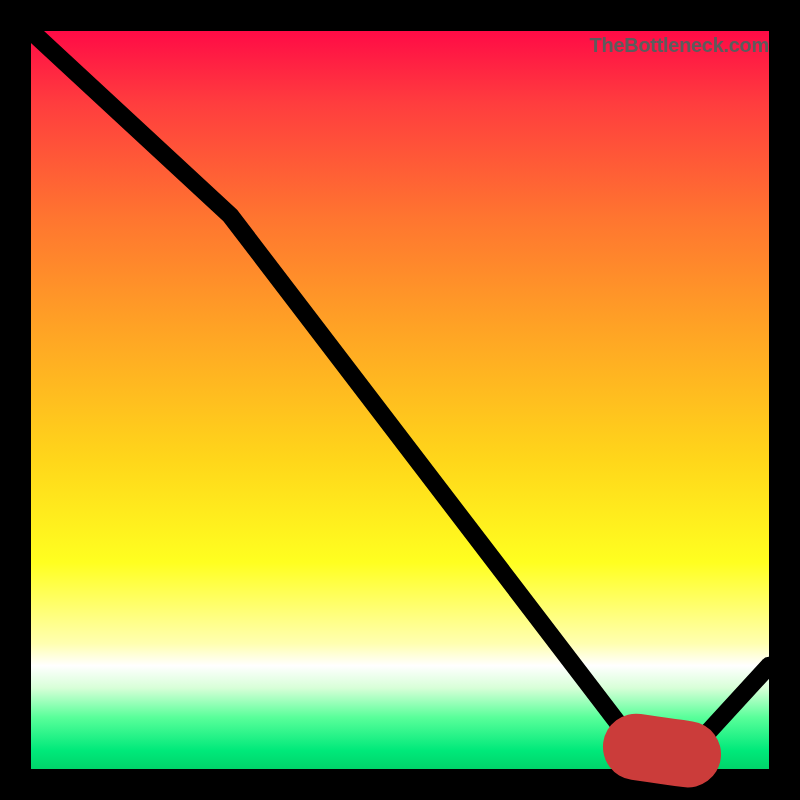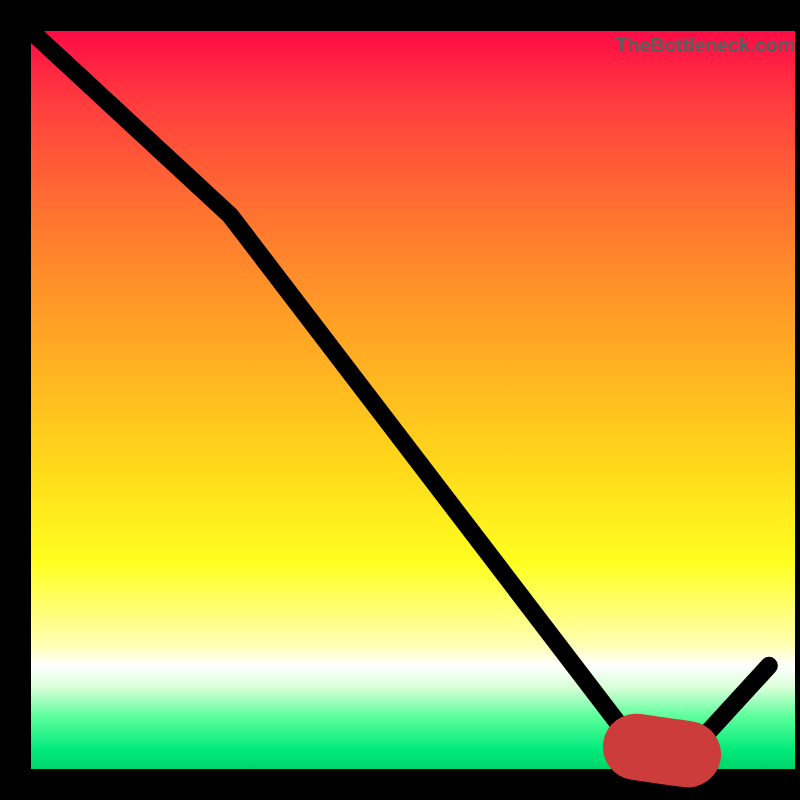--- a/index.html
+++ b/index.html
@@ -30,21 +30,20 @@
       #ffa225 40%,
       #ffd61a 58%,
       #ffff20 72%,
       #ffffb0 83%,
       #ffffff 86%,
       #d8ffd8 89%,
       #59ff9a 93%,
       #00e97a 97.5%,
       #00d46a 100%
     );
-    padding-left: 26px;
   }
   .attrib {
     position: absolute;
     right: 0;
     top: 3px;
     font-size: 20px;
     font-weight: bold;
     color: #5c5c5c;
     letter-spacing: -0.3px;
   }

